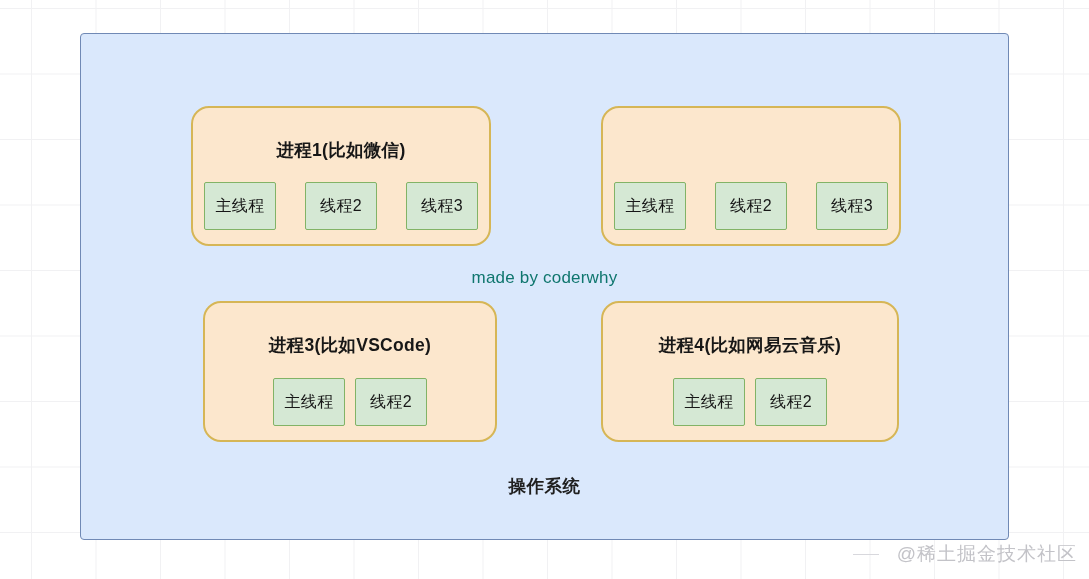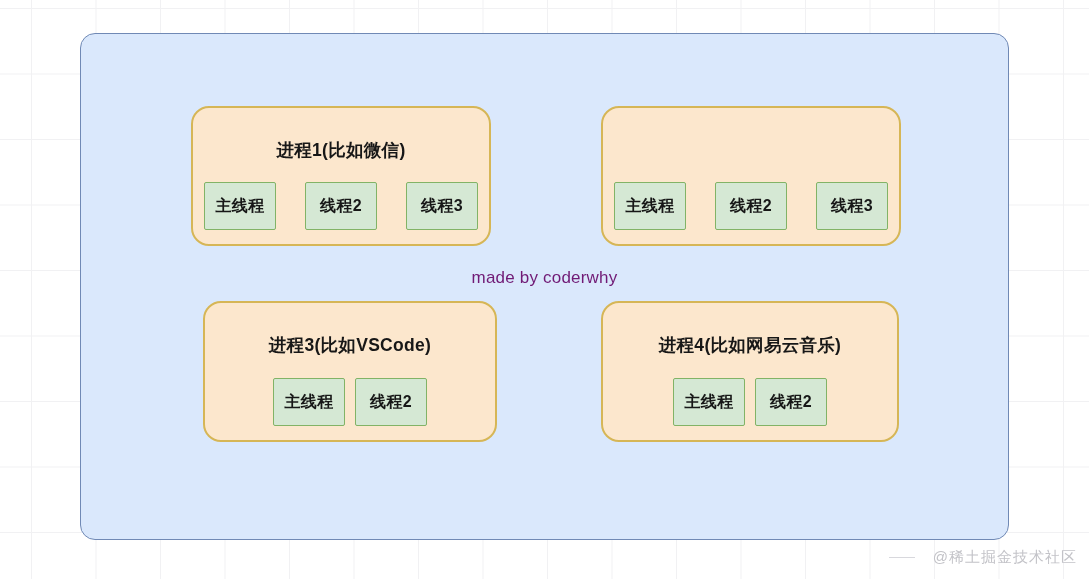--- a/index.html
+++ b/index.html
@@ -31,21 +31,21 @@
   
   .os-container {
     position: absolute;
     left: 80px;
     top: 33px;
     width: 929px;
     height: 507px;
     box-sizing: border-box;
     background: #dae8fc;
     border: 1.4px solid #7089b5;
-    border-radius: 15px;
+    border-radius: 4px;
   }
 
   .os-label {
     position: absolute;
     left: 0;
     right: 0;
     top: 440px;
     text-align: center;
     font-size: 17.5px;
     font-weight: 700;
@@ -54,21 +54,21 @@
   }
 
   .made-by {
     position: absolute;
     left: 0;
     right: 0;
     top: 234px;
     text-align: center;
     font-size: 17px;
     font-weight: 400;
-    color: #701a75;
+    color: #0f766e;
     letter-spacing: 0.2px;
   }
 
   
   .process {
     position: absolute;
     box-sizing: border-box;
     background: #fce7cd;
     border: 2.2px solid #d6b656;
     border-radius: 18px;
@@ -105,40 +105,40 @@
     box-sizing: border-box;
     width: 72px;
     height: 48px;
     background: #d5e8d4;
     border: 1.6px solid #82b366;
     border-radius: 2px;
     display: flex;
     align-items: center;
     justify-content: center;
     font-size: 16px;
-    font-weight: 700;
+    font-weight: 400;
     color: #171717;
     letter-spacing: 0.3px;
   }
 
   
   .p1 { left: 110px;  top: 72px;  width: 300px; height: 140px; }
   .p2 { left: 520px;  top: 72px;  width: 300px; height: 140px; }
   .p3 { left: 110px;  top: 267px; width: 294px; height: 141px; margin-left: 12px; }
   .p4 { left: 520px;  top: 267px; width: 298px; height: 141px; }
 
   
   .watermark {
     position: absolute;
     right: 12px;
     bottom: 12px;
     display: flex;
     align-items: center;
     gap: 18px;
-    font-size: 15px;
+    font-size: 19px;
     color: #c3c3c8;
     letter-spacing: 1px;
     white-space: nowrap;
   }
   .watermark .rule {
     display: inline-block;
     width: 26px;
     height: 1px;
     background: #d8d8dd;
   }
@@ -178,20 +178,21 @@
     <div class="process p4">
       <div class="process-title">进程4(比如网易云音乐)</div>
       <div class="thread-row">
         <div class="thread">主线程</div>
         <div class="thread">线程2</div>
       </div>
     </div>
 
     <div class="made-by">made by coderwhy</div>
 
+    <div class="os-label">操作系统</div>
 
   </div>
 
   <div class="watermark">
     <span class="rule"></span>
     <span>@稀土掘金技术社区</span>
   </div>
 
 </div>
 

